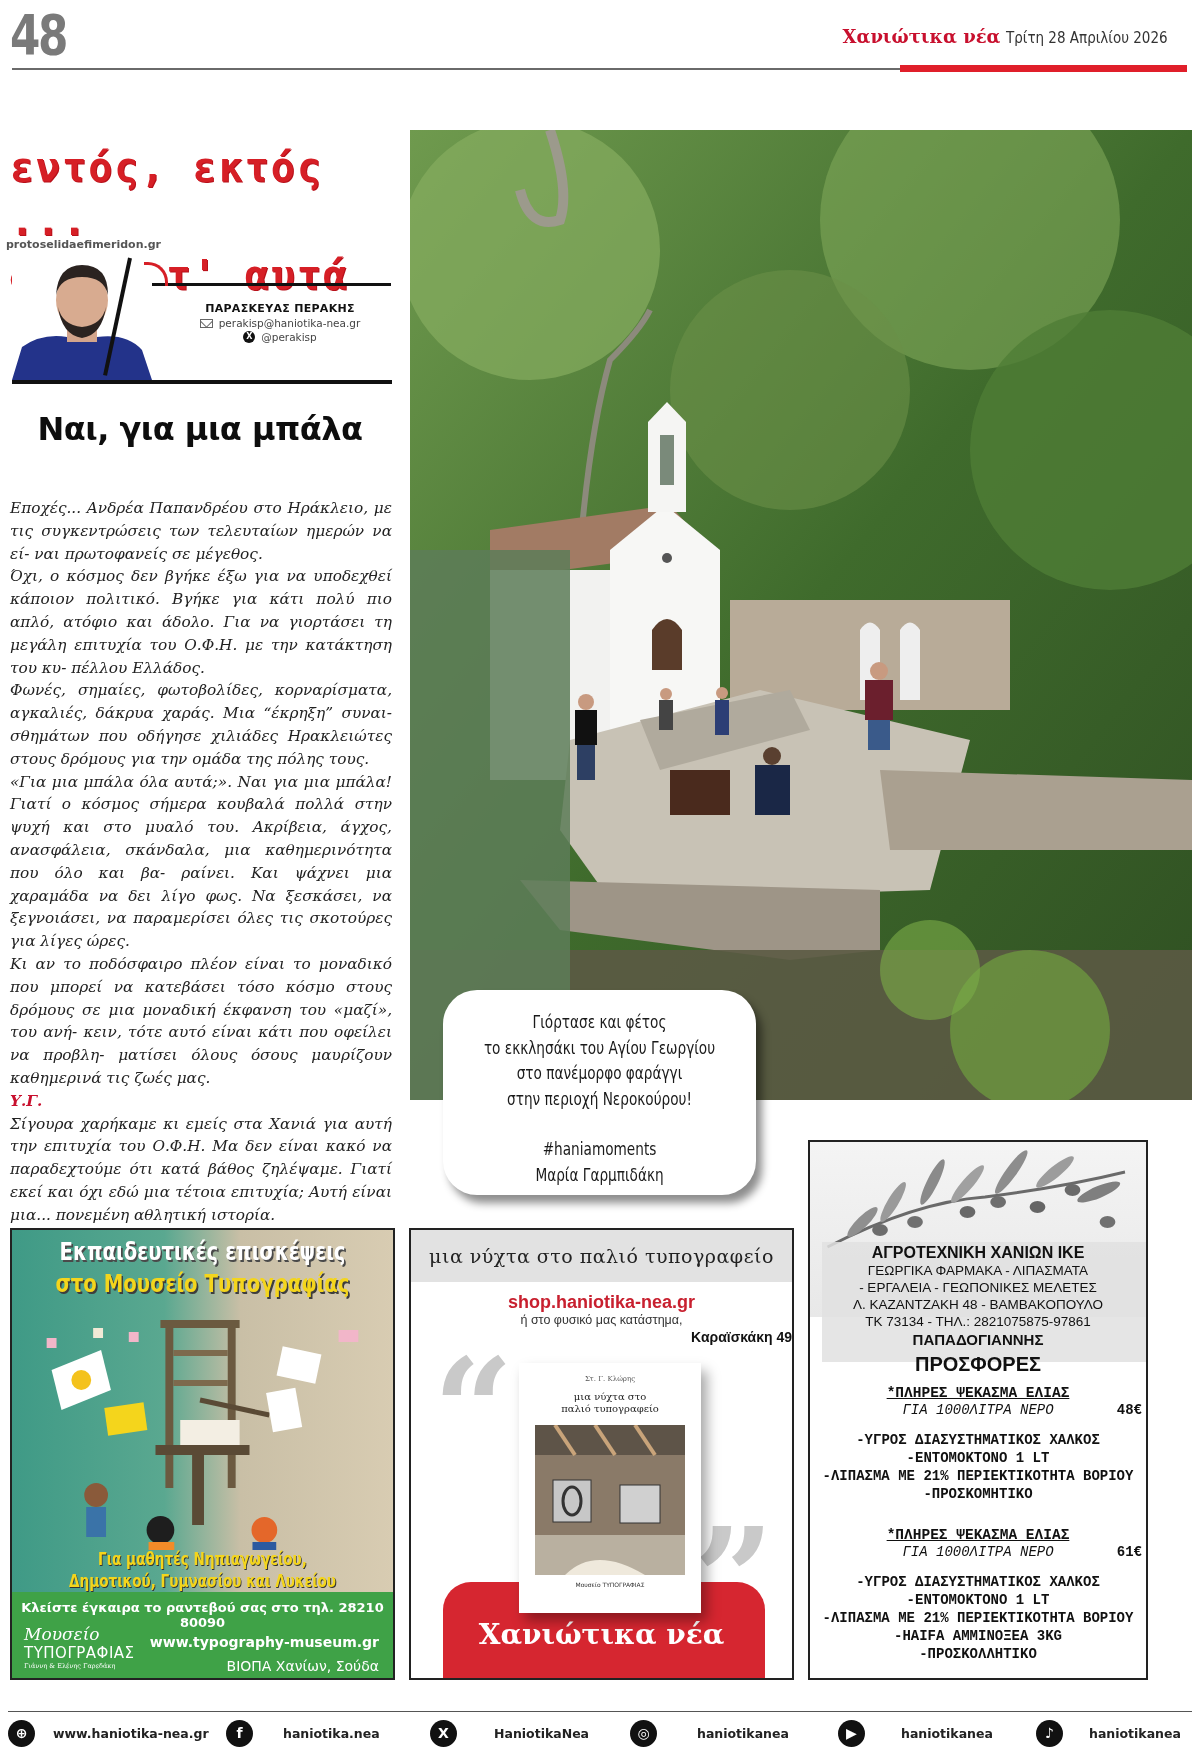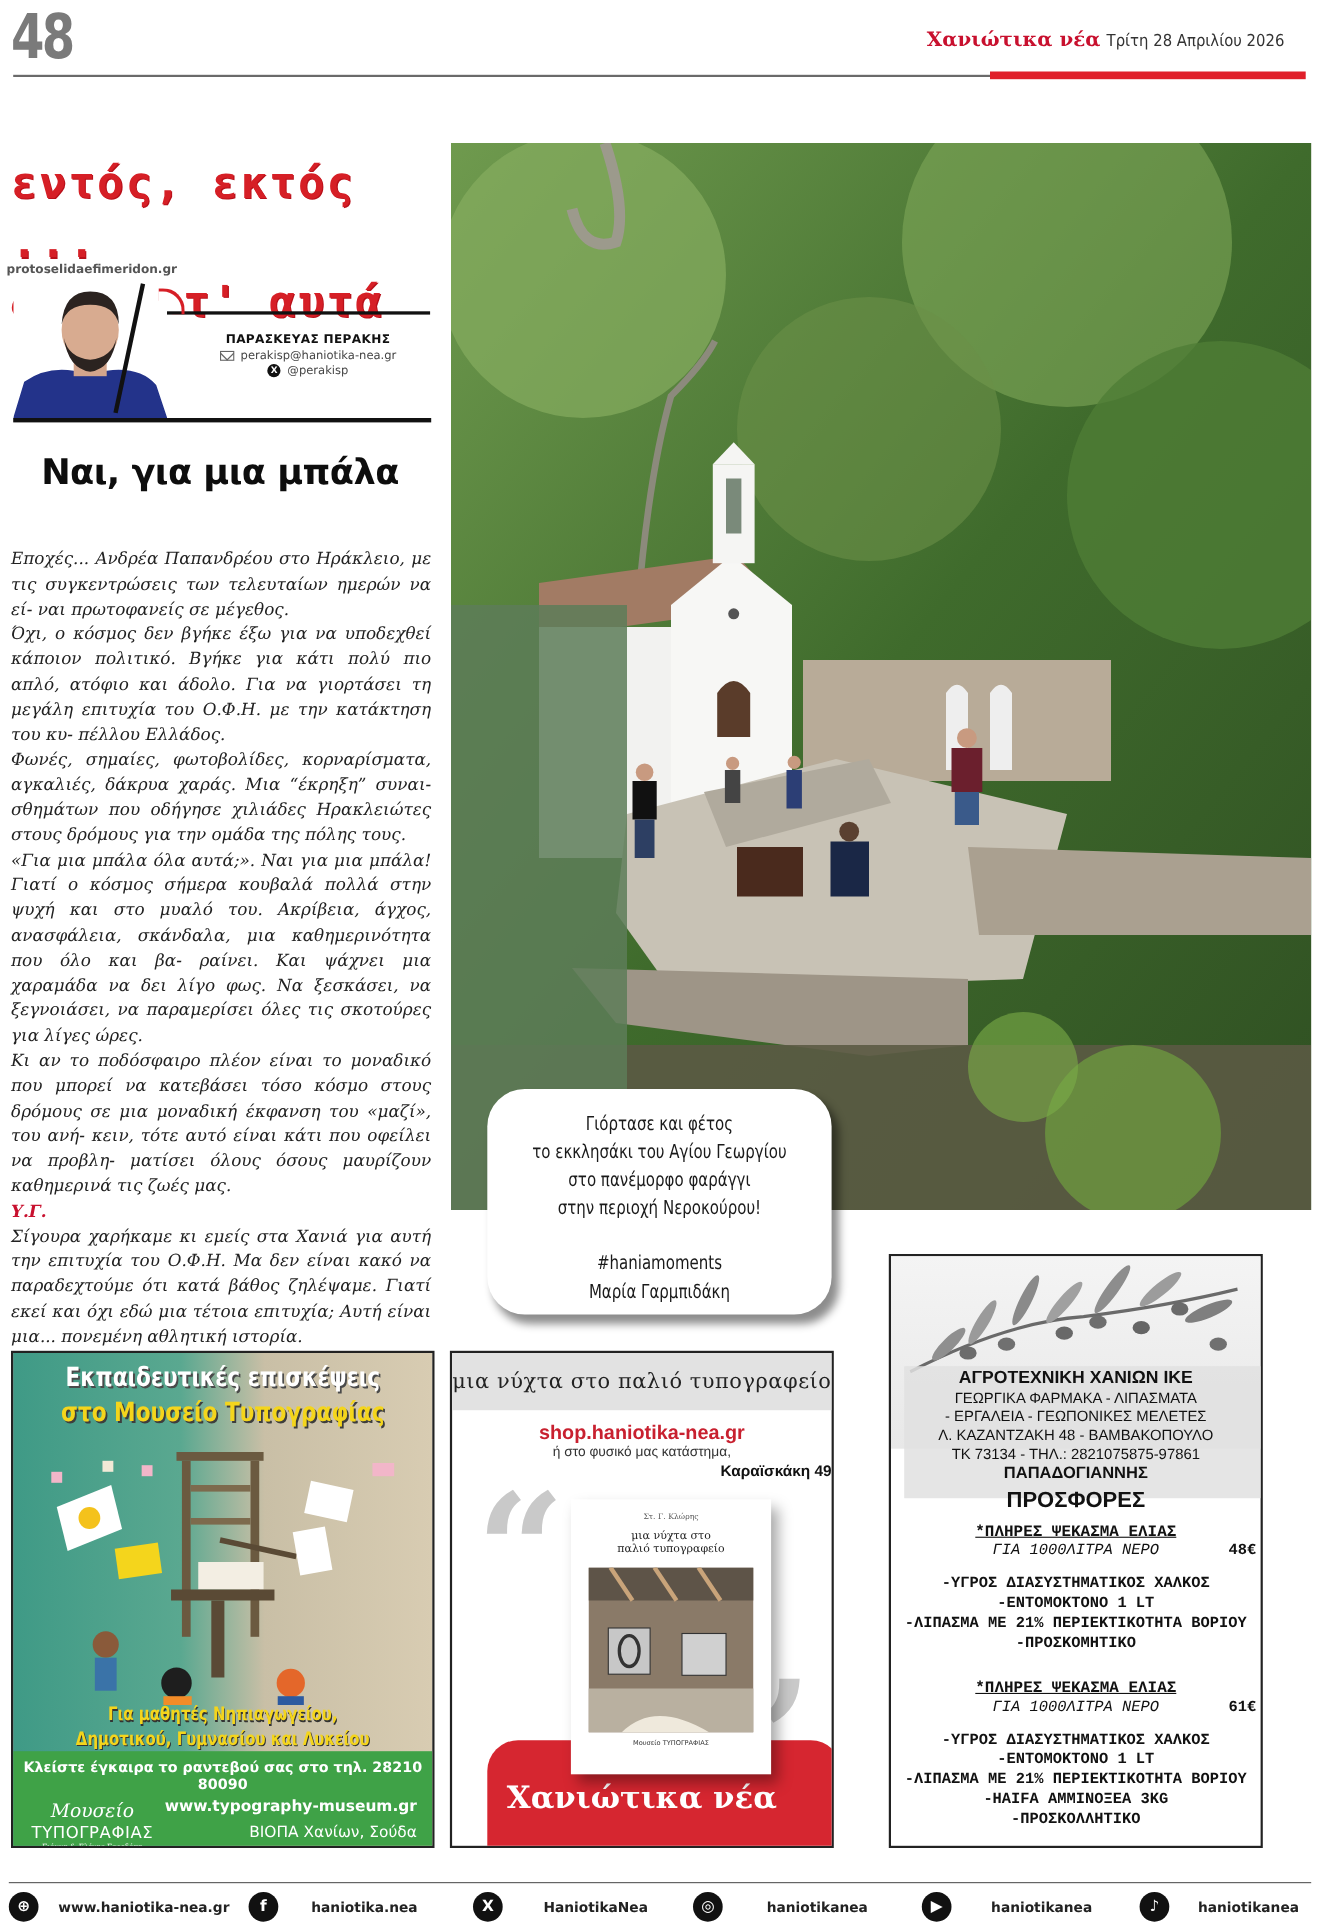--- a/index.html
+++ b/index.html
@@ -46,28 +46,28 @@
 
   
   .ad-museum { position: absolute; left: 10px; top: 1228px; width: 385px; height: 452px; border: 2px solid #222; overflow: hidden; background: linear-gradient(90deg, #3f9a86 0%, #5aa890 40%, #c9bfa6 60%, #d8ccb2 100%); }
   .ad-museum-title1 { position: absolute; left: 0; top: 8px; width: 100%; text-align: center; font-family: "DejaVu Sans", sans-serif; font-weight: bold; font-size: 24px; color: #fff; text-shadow: 2px 2px 0 #4a4a4a; transform: scaleX(0.82); }
   .ad-museum-title2 { position: absolute; left: 0; top: 40px; width: 100%; text-align: center; font-family: "DejaVu Sans", sans-serif; font-weight: bold; font-size: 24px; color: #f4d51c; text-shadow: 2px 2px 0 #3d3d3d; transform: scaleX(0.82); }
   .ad-museum-art { position: absolute; left: 0; top: 80px; width: 100%; height: 240px; }
   .ad-museum-art svg { width: 100%; height: 100%; }
   .ad-museum-sub { position: absolute; left: 0; top: 318px; width: 100%; text-align: center; font-family: "DejaVu Sans", sans-serif; font-weight: bold; font-size: 17px; line-height: 22px; color: #f4d51c; text-shadow: 1px 1px 0 #333; transform: scaleX(0.8); }
   .ad-museum-footer { position: absolute; left: 0; top: 362px; width: 100%; height: 90px; background: #3fa247; }
   .ad-museum-phone { position: absolute; left: 0; top: 8px; width: 100%; text-align: center; font-family: "DejaVu Sans", sans-serif; font-weight: bold; font-size: 13px; color: #fff; }
-  .ad-museum-logo { position: absolute; left: 12px; top: 45px; width: 120px; text-align: center; color: #fff; font-family: "DejaVu Serif", serif; }
+  .ad-museum-logo { position: absolute; left: 12px; top: 32px; width: 120px; text-align: left; color: #fff; font-family: "DejaVu Serif", serif; }
   .ad-museum-logo .l1 { font-style: italic; font-size: 17px; }
   .ad-museum-logo .l2 { font-family: "DejaVu Sans", sans-serif; font-size: 15px; letter-spacing: 0.5px; }
   .ad-museum-logo .l3 { font-size: 6.5px; }
   .ad-museum-url { position: absolute; right: 14px; top: 42px; font-family: "DejaVu Sans", sans-serif; font-weight: bold; font-size: 14px; color: #fff; text-align: right; }
   .ad-museum-loc { position: absolute; right: 14px; top: 66px; font-family: "DejaVu Sans", sans-serif; font-size: 14px; color: #fff; }
 
-  .ad-book { position: absolute; left: 409px; top: 1228px; width: 349px; height: 452px; border: 2px solid #222; overflow: hidden; background: #fff; }
+  .ad-book { position: absolute; left: 409px; top: 1228px; width: 385px; height: 452px; border: 2px solid #222; overflow: hidden; background: #fff; }
   .ad-book-head { height: 52px; background: #e2e2e2; text-align: center; font-family: "DejaVu Serif", serif; font-size: 19px; line-height: 52px; color: #222; letter-spacing: 0.5px; }
   .ad-book-shop { text-align: center; margin-top: 10px; font-family: "Liberation Sans", sans-serif; font-weight: bold; font-size: 18px; color: #c8202f; }
   .ad-book-store { text-align: center; font-family: "Liberation Sans", sans-serif; font-size: 12.5px; color: #333; }
   .ad-book-addr { text-align: right; font-family: "Liberation Sans", sans-serif; font-weight: bold; font-size: 14px; color: #111; margin-top: 2px; }
   .ad-book-quote-l { position: absolute; left: 22px; top: 110px; font-family: "DejaVu Serif", serif; font-weight: bold; font-size: 140px; color: #c9c9c9; line-height: 1; }
   .ad-book-quote-r { position: absolute; right: 18px; top: 280px; font-family: "DejaVu Serif", serif; font-weight: bold; font-size: 140px; color: #c9c9c9; line-height: 1; }
   .ad-book-red { position: absolute; left: 32px; top: 352px; width: 322px; height: 100px; background: #d62630; border-radius: 28px 28px 0 0; }
   .ad-book-brand { position: absolute; left: 0; top: 388px; width: 100%; text-align: center; font-family: "DejaVu Serif", serif; font-weight: bold; font-size: 28px; color: #fff; }
   .ad-book-cover { position: absolute; left: 108px; top: 133px; width: 182px; height: 250px; background: #fff; box-shadow: 6px 8px 12px rgba(0,0,0,0.35); text-align: center; }
   .ad-book-cover .author { font-size: 7px; color: #555; margin-top: 12px; }

